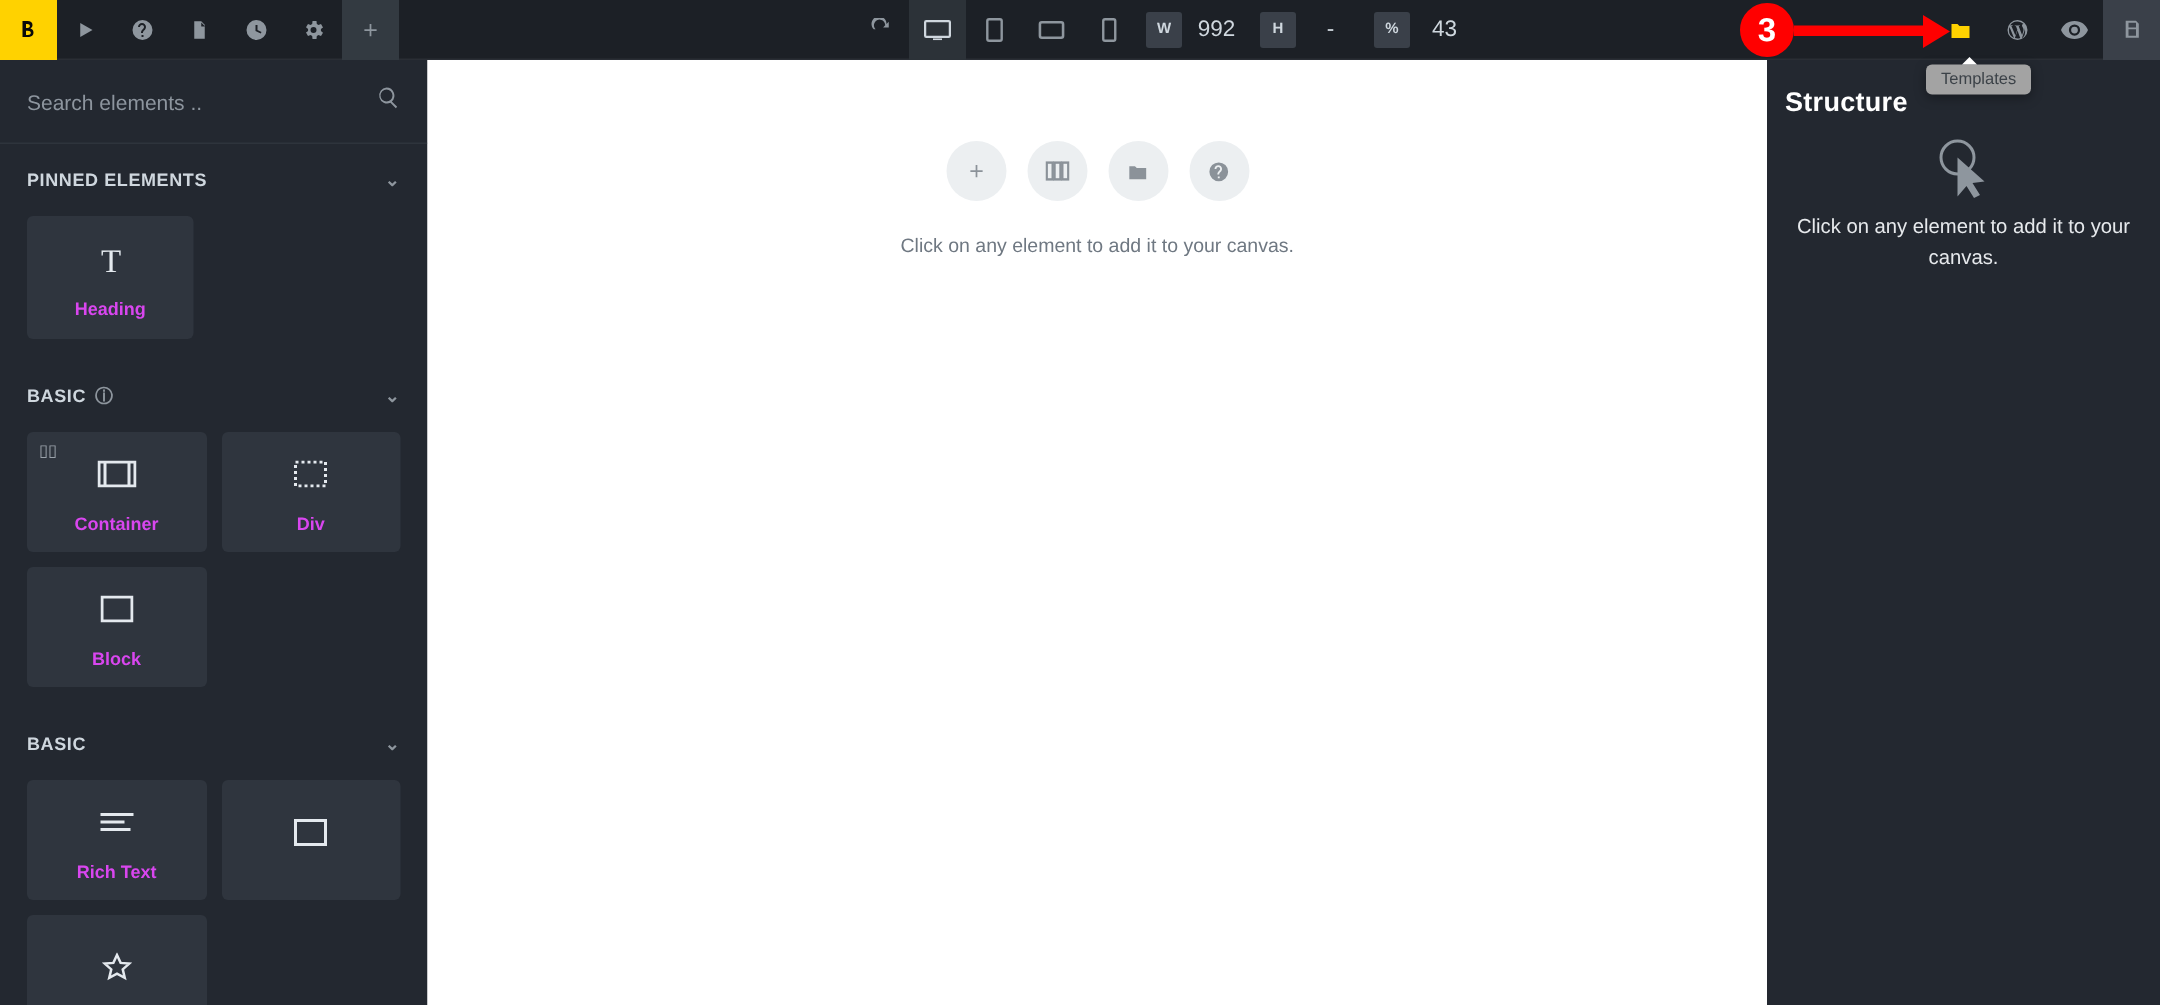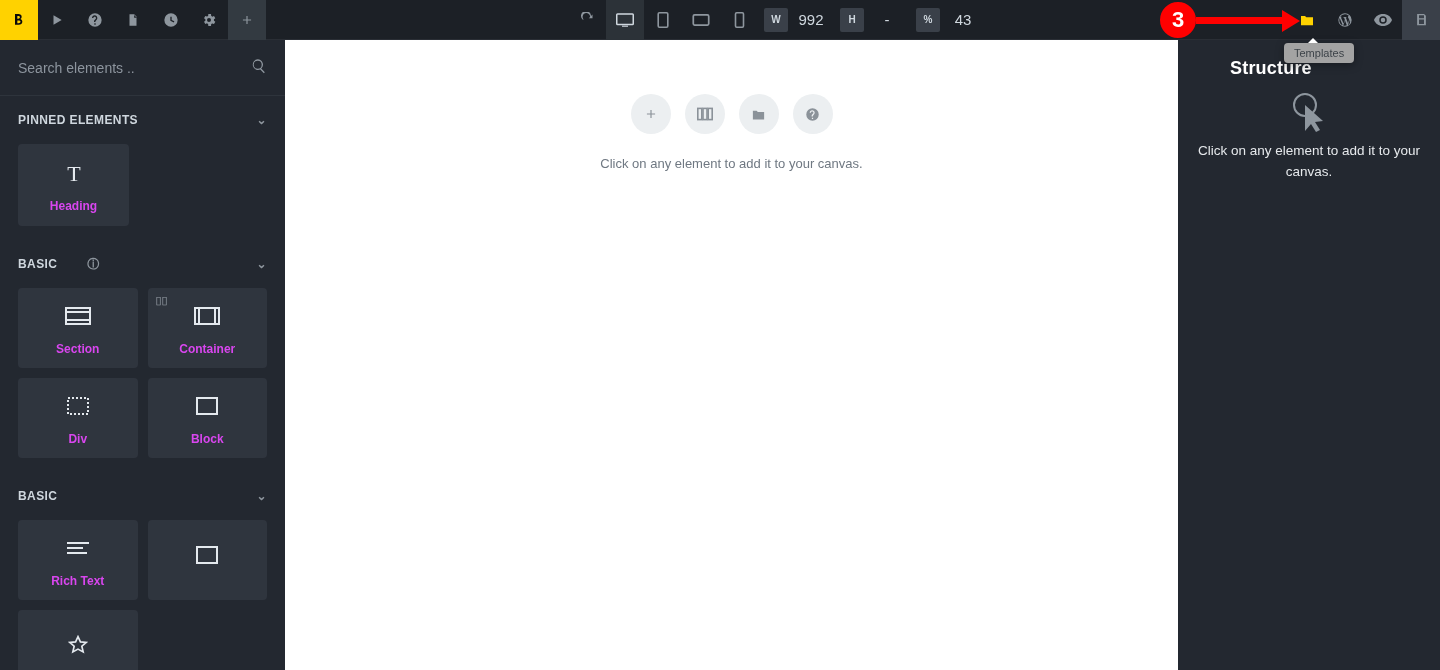--- a/index.html
+++ b/index.html
@@ -16,39 +16,39 @@
   .tb-label { width:24px; height:24px; background:#3a4049; color:#cfd7de; font-size:10px; display:flex; align-items:center; justify-content:center; border-radius:2px; margin-left:6px; font-weight:600; }
   .tb-val { width:46px; color:#cfd7de; font-size:15px; display:flex; align-items:center; justify-content:center; padding:0 6px; }
   .tb-templates-btn svg { fill:#ffd200; }
   .tb-btn.selected { background:#2c3238; }
   .tb-save { background:#3a4049; width:38px; }
   
   .left { position:absolute; top:40px; left:0; width:285px; bottom:0; background:#232830; color:#d8dde2; overflow:hidden; }
   .search-row { display:flex; align-items:center; height:56px; padding:0 18px; gap:0; border-bottom:1px solid #2e343c; }
   .search-input { flex:1; background:transparent; border:none; outline:none; color:#d8dde2; font-size:14px; }
   .search-input::placeholder { color:#8d959e; }
-  .section-hdr { display:flex; align-items:center; height:48px; padding:0 18px; font-size:12px; font-weight:700; letter-spacing:.4px; color:#cfd7de;gap:24px; }
+  .section-hdr { display:flex; align-items:center; height:48px; padding:0 18px; font-size:12px; font-weight:700; letter-spacing:.4px; color:#cfd7de; }
   .section-hdr .info { margin-left:6px; color:#8e969e; }
   .section-hdr .chev { margin-left:auto; color:#8e969e; }
   .grid { display:grid; grid-template-columns: 1fr 1fr; gap:10px; padding:0 18px 14px; }
   .grid.single { grid-template-columns: 1fr; padding-right:156px; }
   .card { background:#2f353e; border-radius:4px; height:80px; display:flex; flex-direction:column; align-items:center; justify-content:center; gap:10px; position:relative; cursor:pointer; }
   .card.tall { height:82px; }
   .card .icon { width:32px; height:32px; display:flex; align-items:center; justify-content:center; }
   .card .label { font-size:12px; color:#d946ef; font-weight:600; }
   .card .corner { position:absolute; top:6px; left:8px; color:#9aa2aa; font-size:11px; }
   
   .canvas { position:absolute; top:40px; left:285px; right:262px; bottom:0; background:#ffffff; }
   .canvas-top { width:100%; display:flex; flex-direction:column; align-items:center; padding-top:54px; }
   .circle-row { display:flex; gap:14px; }
   .circle { width:40px; height:40px; border-radius:50%; background:#eceff1; display:flex; align-items:center; justify-content:center; color:#8b9299; cursor:pointer; }
   .canvas-hint { margin-top:22px; font-size:13px; color:#6f7882; }
   
   .right { position:absolute; top:40px; right:0; width:262px; bottom:0; background:#232830; color:#fff; padding:18px 12px; overflow:hidden; }
-  .right h3 { font-size:18px; font-weight:700; letter-spacing:.2px;margin-left:40px; }
+  .right h3 { font-size:18px; font-weight:700; letter-spacing:.2px; }
   .right .cursor-icon { display:flex; justify-content:center; margin:12px 0 8px; color:#8e969e; }
   .right .hint { font-size:13.5px; color:#e6e9ec; text-align:center; line-height:1.55; padding:0 2px; }
   
   .ann-badge { position:absolute; top:2px; left:1160px; width:36px; height:36px; border-radius:50%; background:#ff0000; color:#fff; font-size:22px; font-weight:800; display:flex; align-items:center; justify-content:center; border:3px solid #ff0000; z-index:60; }
   .ann-arrow { position:absolute; top:20px; left:1196px; width:110px; height:0; z-index:55; }
   .ann-arrow .shaft { position:absolute; top:-3px; left:0; width:90px; height:7px; background:#ff0000; }
   .ann-arrow .head { position:absolute; top:-10px; left:86px; width:0; height:0; border-left:18px solid #ff0000; border-top:11px solid transparent; border-bottom:11px solid transparent; }
   .tooltip { position:absolute; top:43px; left:1284px; background:#a3a3a3; color:#3c4248; font-size:11px; padding:4px 10px; border-radius:4px; box-shadow:0 2px 8px rgba(0,0,0,.35); z-index:60; }
   .tooltip::before { content:""; position:absolute; top:-5px; left:24px; width:0; height:0; border-left:5px solid transparent; border-right:5px solid transparent; border-bottom:5px solid #fff; }
 </style>
@@ -186,30 +186,20 @@
     </div>
   </div>
 
   <div class="section-hdr">
     <span>BASIC</span>
     <span class="info">ⓘ</span>
     <span class="chev">⌄</span>
   </div>
   <div class="grid">
     <div class="card">
-      <div class="icon">
-          <svg width="26" height="18" viewBox="0 0 26 18" fill="none" stroke="#e4e9ee" stroke-width="2">
-            <rect x="1" y="1" width="24" height="16"></rect>
-            <line x1="1" y1="5" x2="25" y2="5"></line>
-            <line x1="1" y1="13" x2="25" y2="13"></line>
-          </svg>
-        </div>
-      <div class="label">Section</div>
-    </div>
-    <div class="card">
       <span class="corner">▯▯</span>
       <div class="icon">
           <svg width="26" height="18" viewBox="0 0 26 18" fill="none" stroke="#e4e9ee" stroke-width="2">
             <rect x="1" y="1" width="24" height="16"></rect>
             <line x1="5" y1="1" x2="5" y2="17"></line>
             <line x1="21" y1="1" x2="21" y2="17"></line>
           </svg>
         </div>
       <div class="label">Container</div>
     </div>

